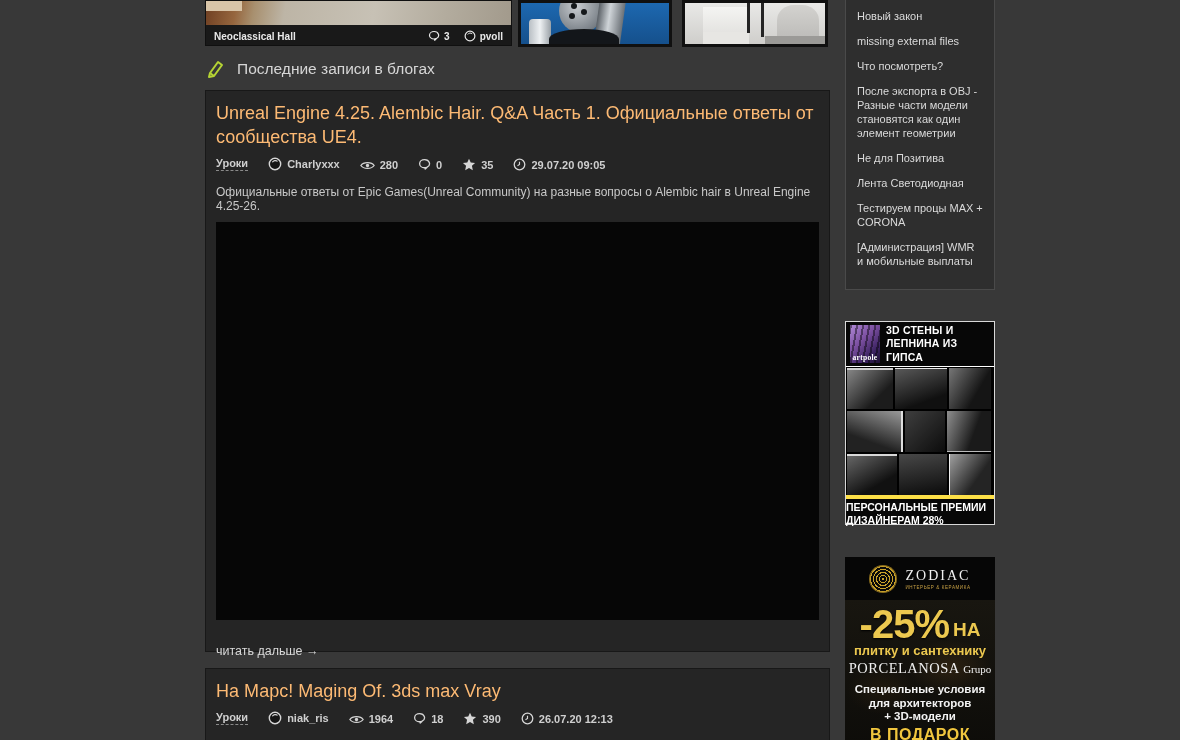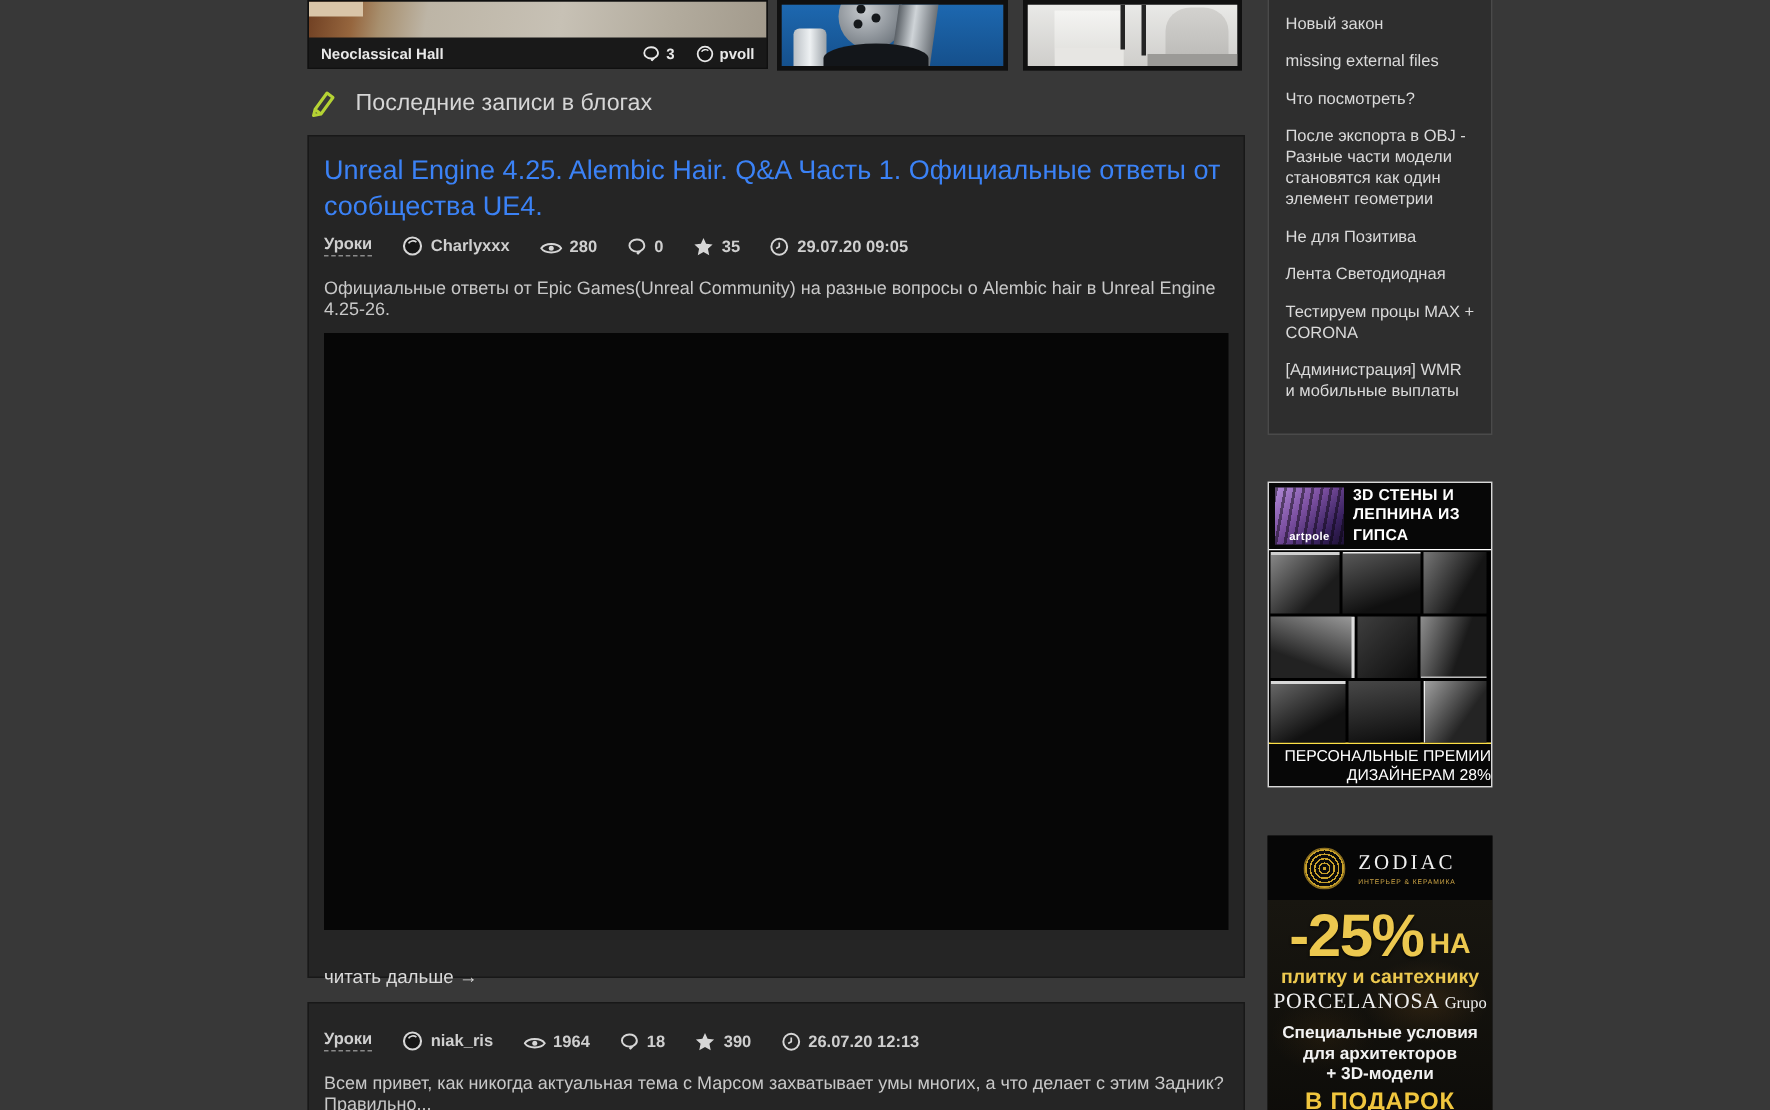--- a/index.html
+++ b/index.html
@@ -51,21 +51,21 @@
   .deskimg .tassel1 { left:62px; } .deskimg .tassel2 { left:76px; height:34px; }
   .deskimg .chair { position:absolute; right:6px; top:2px; width:42px; height:39px; border-radius:40% 40% 0 0; background:linear-gradient(180deg,#d3d2cf,#b9b8b5); }
   .deskimg .shadow { position:absolute; right:0; bottom:0; width:60px; height:8px; background:#9b9a97; }
 
   
   .bloghead { display:flex; align-items:center; gap:12px; }
   .bloghead .label { font-size:15.5px; color:#d6d6d6; }
 
   
   .post { background:#252525; border:1px solid #181818; padding:10px 10px 0 10px; }
-  .post h2 { font-size:18px; font-weight:400; color:#3b82f6; line-height:24px; }
+  .post h2 { font-size:18px; font-weight:400; color:#fdba74; line-height:24px; }
   .meta { display:flex; align-items:flex-end; gap:20px; margin-top:8px; font-size:11px; font-weight:bold; color:#cfcfcf; }
   .meta .mitem { display:flex; align-items:center; gap:5px; white-space:nowrap; }
   .meta a.cat { color:#cfcfcf; text-decoration:none; border-bottom:1px dashed #8a8a8a; padding-bottom:1px; cursor:pointer; }
   .meta svg { display:block; }
   .excerpt { margin-top:14px; font-size:12px; color:#c8c8c8; }
   .videobox { margin-top:9px; height:398px; background:#060606; }
   .readmore { display:inline-block; margin-top:24px; margin-bottom:14px; font-size:12.5px; color:#dadada; text-decoration:none; cursor:pointer; }
 
   
   .sidepanel {
@@ -73,35 +73,36 @@
   }
   .sidepanel a {
     display:block; font-size:11px; line-height:14px; color:#dadada;
     text-decoration:none; margin-bottom:11px; cursor:pointer;
   }
 
   
   .artpole { background:#070707; border:1px solid #d8d8d8; cursor:pointer; }
   .artpole .hd { height:45px; display:flex; align-items:center; gap:6px; padding:3px 4px; border-bottom:1px solid #ffffff; }
   .artpole .logo {
-    width:46px; height:38px; position:relative; flex:none;
+    width:30px; height:38px; position:relative; flex:none;
     background:
       repeating-linear-gradient(100deg, rgba(0,0,0,.45) 0 2px, rgba(0,0,0,0) 2px 6px),
       linear-gradient(135deg,#b089d6 0%, #7b4fa0 40%, #3a2260 75%, #1d1133 100%);
+    font-family: Liberation Serif, serif;
   }
   .artpole .logo .lbl {
     position:absolute; left:0; right:0; bottom:1px; text-align:center;
     font-size:7.5px; color:#fff; font-weight:bold; letter-spacing:.3px;
   }
   .artpole .hdtxt { font-size:10.5px; font-weight:bold; color:#fff; line-height:13.5px; letter-spacing:.2px; }
   .artpole .photo {
     height:128px; background:#000; display:flex; flex-wrap:wrap; gap:2px; padding:1px; align-content:flex-start;
   }
   .artpole .photo .cube { height:41px; }
-  .artpole .ft { border-top:1px solid #fde047; padding:2px 0 3px; text-align:right; font-size:10.5px; font-weight:normal; color:#fff; line-height:12.5px; }
+  .artpole .ft { border-top:4px solid #fde047; padding:2px 0 3px; text-align:left; font-size:10.5px; font-weight:bold; color:#fff; line-height:12.5px; }
 
   
   .zodiac { background:#0a0a0a; overflow:hidden; cursor:pointer; }
   .zodiac .zhd { height:43px; display:flex; align-items:center; justify-content:center; gap:8px; background:#060606; }
   .zring {
     width:28px; height:28px; border-radius:50%; flex:none;
     background:repeating-radial-gradient(circle at 50% 50%, #caa22b 0 1px, #0a0a0a 1px 3px);
     box-shadow:0 0 0 1px #8a6d1e inset;
   }
   .zbrand { font-family:"Liberation Serif", serif; font-size:14px; letter-spacing:2px; color:#f0f0f0; }
@@ -215,20 +216,21 @@
       </svg>
       <span>29.07.20 09:05</span>
     </span>
   </div>
   <div class="excerpt">Официальные ответы от Epic Games(Unreal Community) на разные вопросы о Alembic hair в Unreal Engine 4.25-26.</div>
   <div class="videobox"></div>
   <a class="readmore">читать дальше →</a>
 </div>
 
 <div class="abs post" style="left:205px; top:668px; width:625px; height:230px;">
+  <h2>На Марс! Maging Of. 3ds max Vray</h2>
   <div class="meta">
     <a class="cat">Уроки</a>
     <span class="mitem">
       <svg width="14" height="14" viewBox="0 0 16 16">
         <circle cx="8" cy="8" r="6.5" fill="#151515" stroke="#d6d6d6" stroke-width="1.6"></circle>
         <path d="M5 6c1-2 4-2.5 6-1" fill="none" stroke="#d6d6d6" stroke-width="1.3"></path>
       </svg>
       <span>niak_ris</span>
     </span>
     <span class="mitem">

